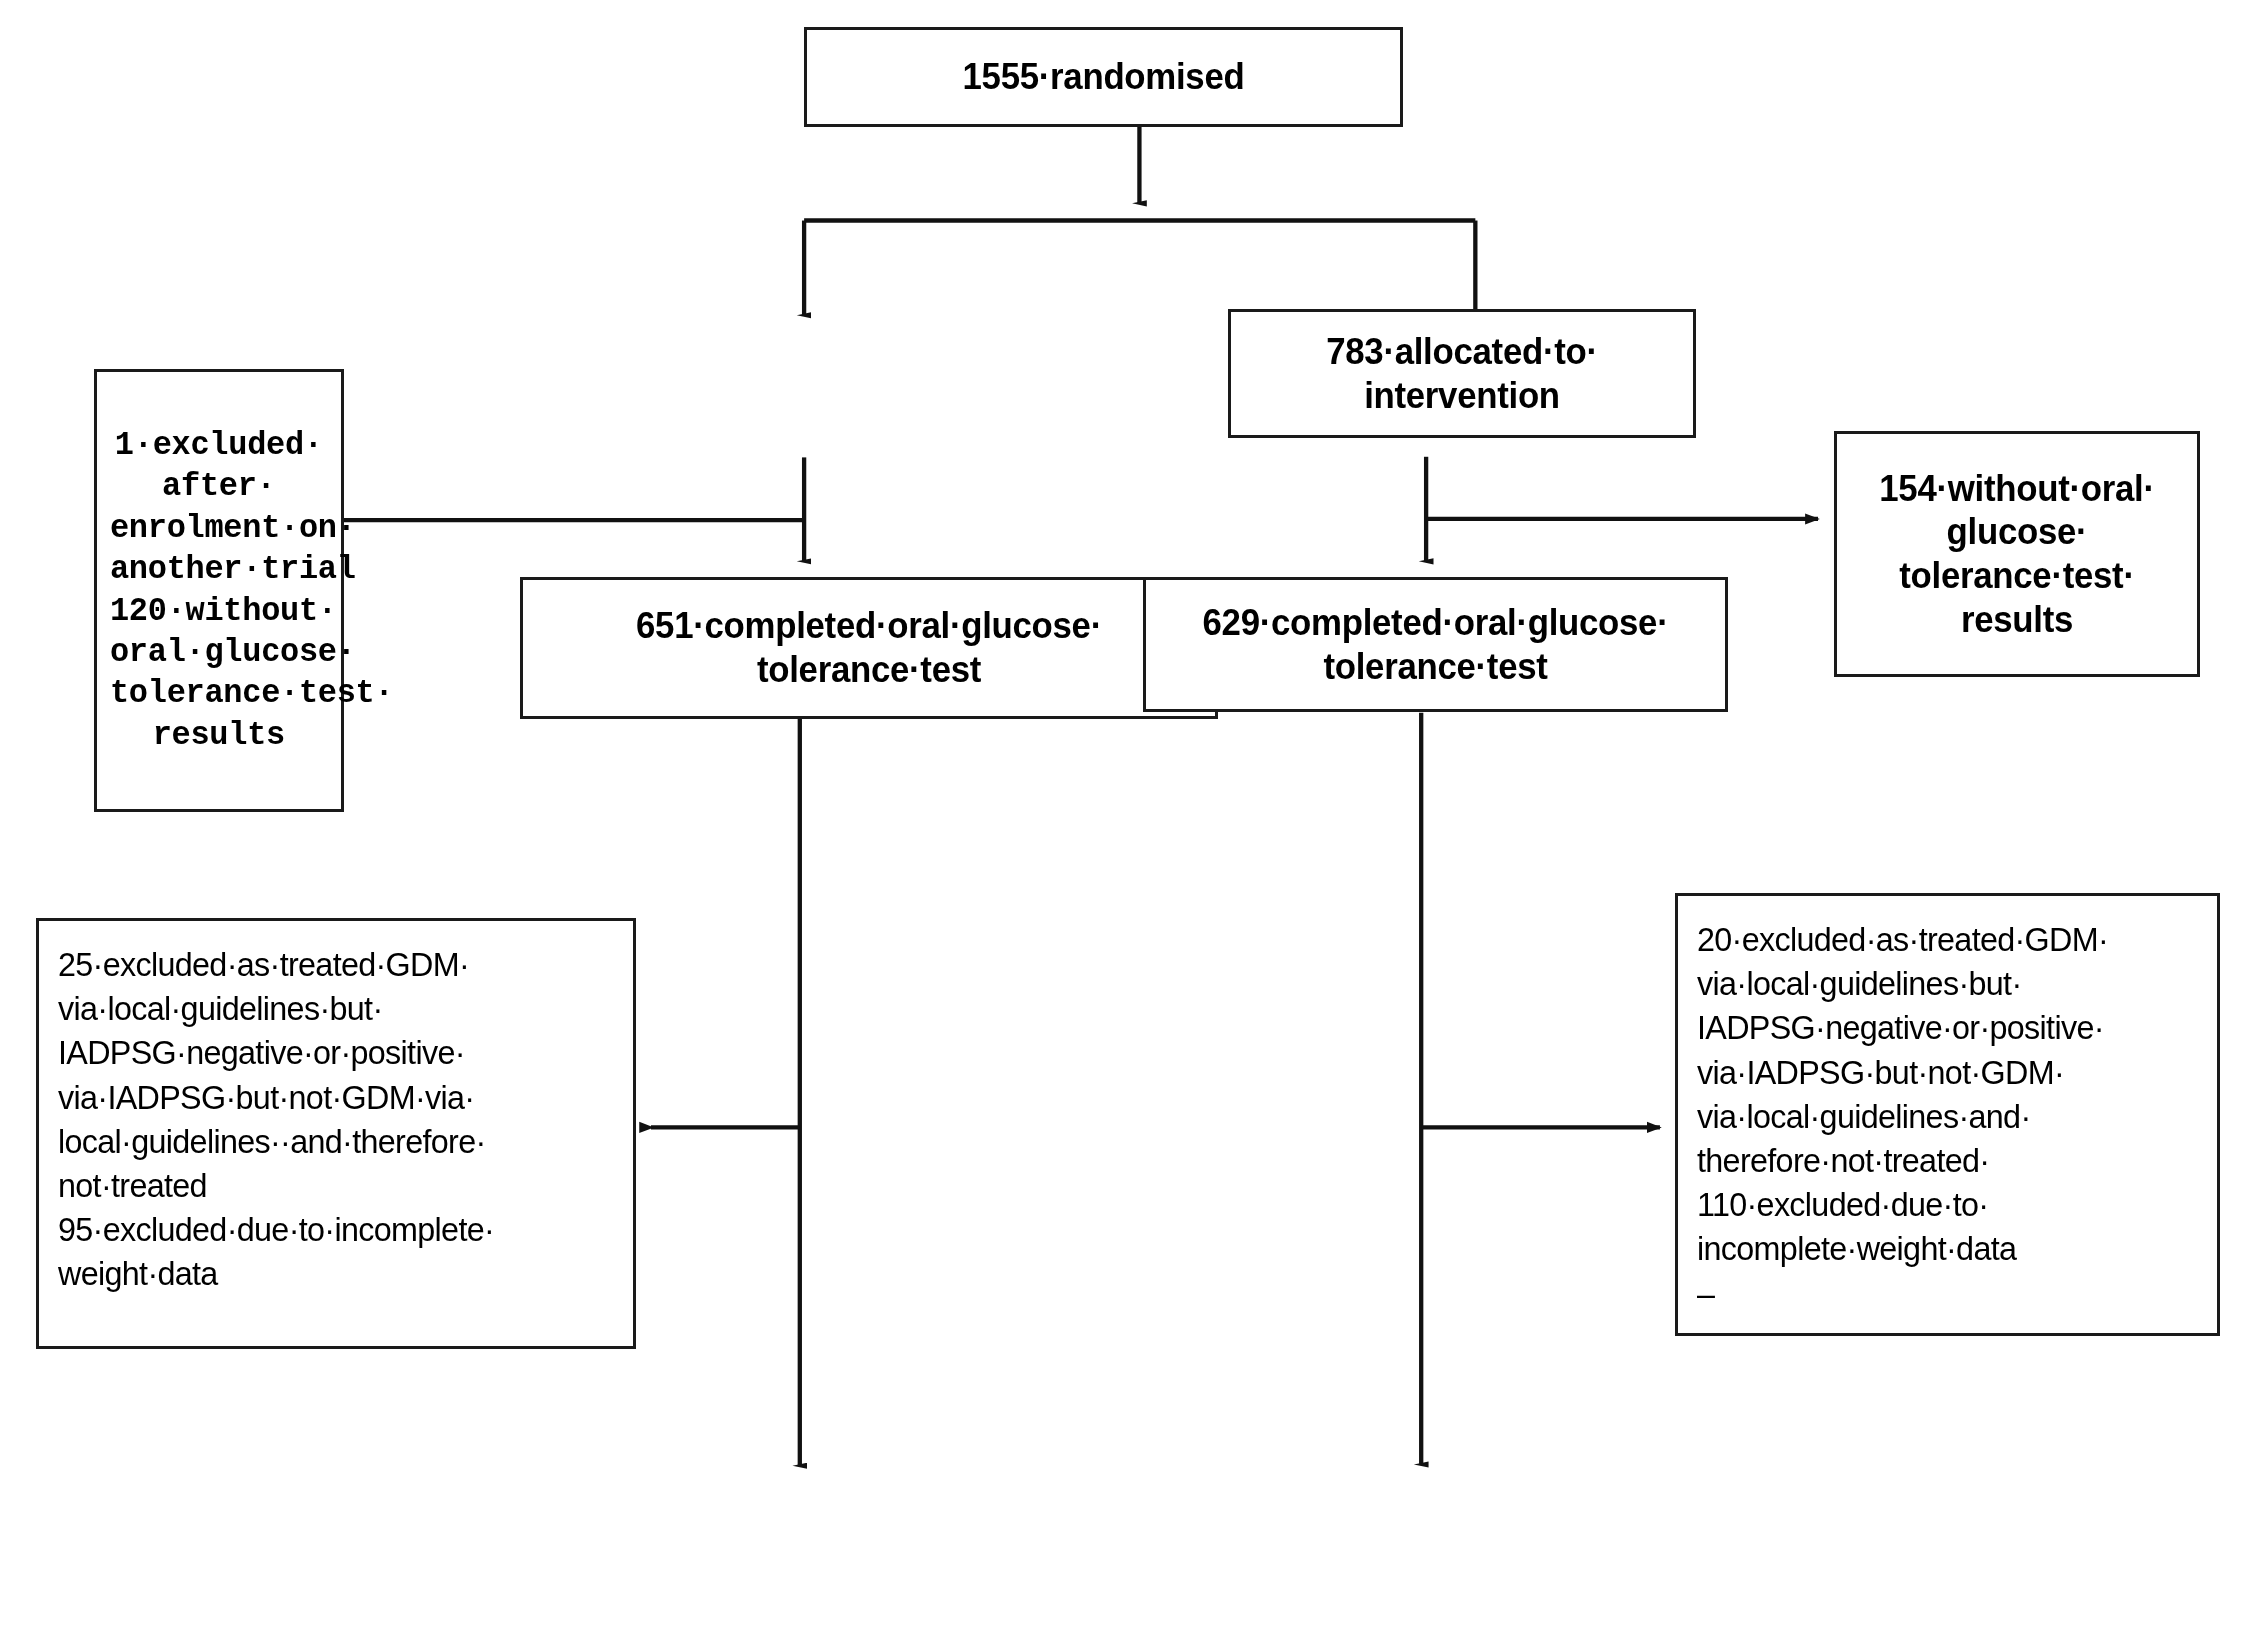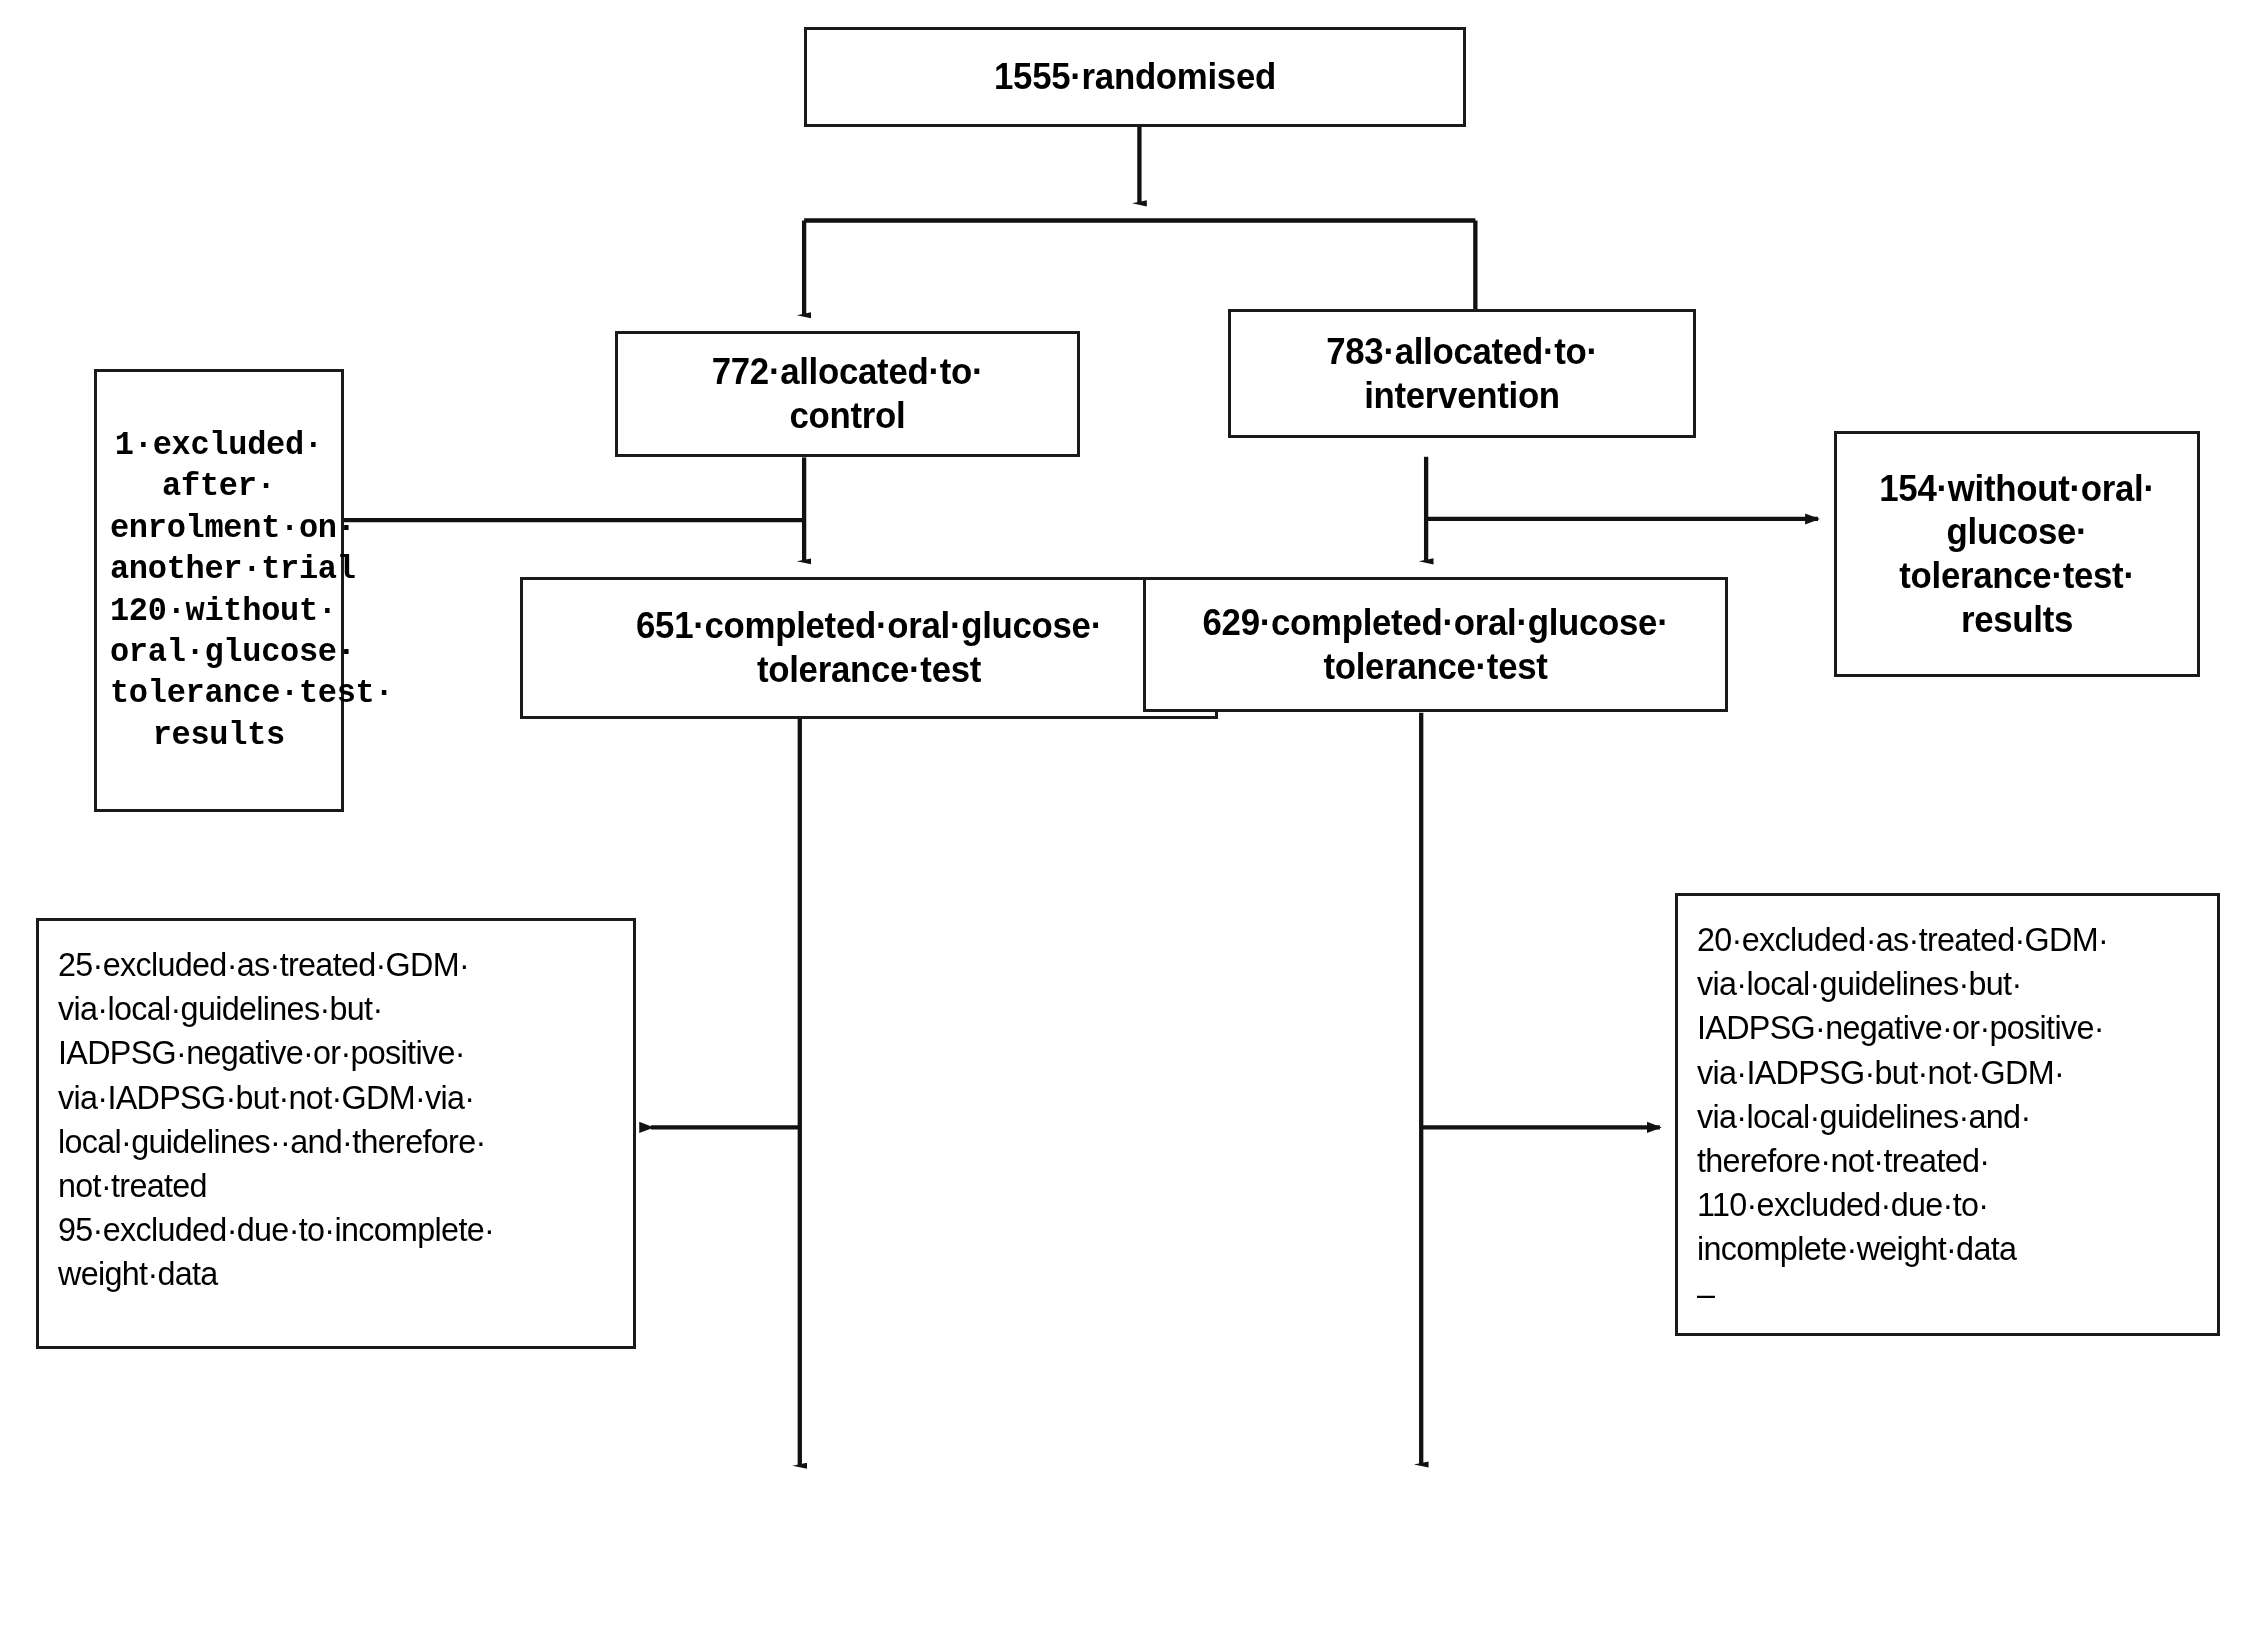--- a/index.html
+++ b/index.html
@@ -60,21 +60,21 @@
     font-weight: normal;
     text-align: left;
     font-size: 34px;
     line-height: 1.30;
     letter-spacing: -0.7px;
     transform: scaleX(0.95);
     transform-origin: left center;
   }
 
   
-  #node-randomised      { left: 804px; top:   27px; width: 662px; height: 100px; }
+  #node-randomised      { left: 804px; top:   27px; width: 599px; height: 100px; }
   #node-control         { left: 615px; top:  331px; width:  465px; height: 126px; }
   #node-intervention    { left: 1228px; top:  309px; width:  468px; height: 129px; }
   #node-excl-control    { left:  94px; top:  369px; width:  250px; height: 443px;
                           padding: 0 6.2px; font-family: Liberation Mono, monospace; }
   #node-excl-control .txt { font-size: 34px; line-height: 1.22; }
   #node-no-ogtt-right   { left: 1834px; top:  431px; width:  366px; height: 246px; }
   #node-ogtt-control    { left:  520px; top:  577px; width:  698px; height: 142px; }
   #node-ogtt-interv     { left: 1143px; top:  577px; width:  585px; height: 135px; }
   #node-excl-left-note  { left:   36px; top: 918px; width:  600px; height: 431px; }
   #node-excl-right-note { left: 1675px; top: 893px; width:  545px; height: 443px; }
@@ -124,24 +124,20 @@
       <line x1="2310" y1="1158" x2="2310" y2="2380" marker-end="url(#arrow-down)"></line>
 
       <line x1="2310" y1="1832" x2="2698" y2="1832" marker-end="url(#arrow-right)"></line>
     </g>
   </svg>
 
   <div class="node bold-box" id="node-randomised">
     <span class="txt">1555·randomised</span>
   </div>
 
-  <div class="node bold-box" id="node-control">
-    <span class="txt">772·allocated·to·
-control</span>
-  </div>
 
   <div class="node bold-box" id="node-intervention">
     <span class="txt">783·allocated·to·
 intervention</span>
   </div>
 
   <div class="node bold-box" id="node-excl-control">
     <span class="txt">1·excluded·
 after·
 enrolment·on·

